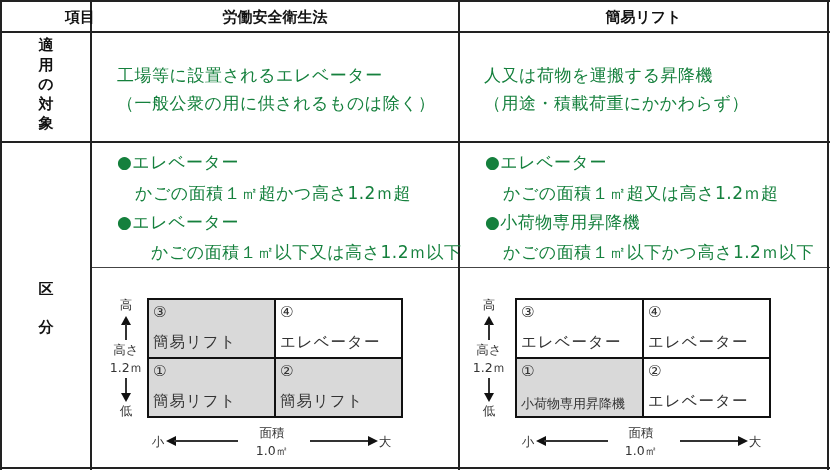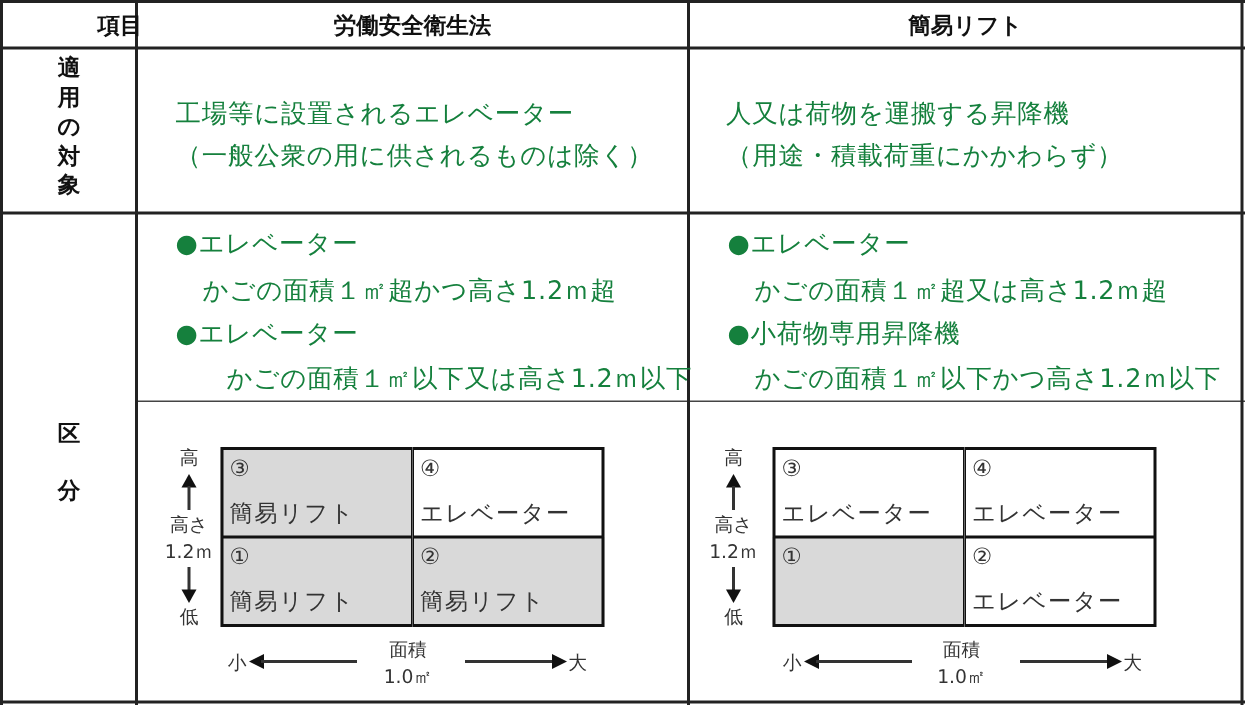--- a/index.html
+++ b/index.html
@@ -120,20 +120,21 @@
   <div class="cell" style="left:515px;top:298px;width:128px;height:60px;background:#ffffff;border:1px solid #111;border-width:2px 1px 1px 2px;">
     <span class="num">③</span>
     <span class="lbl">エレベーター</span>
   </div>
   <div class="cell" style="left:643px;top:298px;width:128px;height:60px;background:#ffffff;border:1px solid #111;border-width:2px 2px 1px 1px;">
     <span class="num">④</span>
     <span class="lbl">エレベーター</span>
   </div>
   <div class="cell" style="left:515px;top:358px;width:128px;height:60px;background:#d9d9d9;border:1px solid #111;border-width:1px 1px 2px 2px;">
     <span class="num">①</span>
+    <span class="lbl small">小荷物専用昇降機</span>
   </div>
   <div class="cell" style="left:643px;top:358px;width:128px;height:60px;background:#ffffff;border:1px solid #111;border-width:1px 2px 2px 1px;">
     <span class="num">②</span>
     <span class="lbl">エレベーター</span>
   </div>
 
   <div class="axis-txt" style="left:521px;top:434px;width:14px;">小</div>
   <div class="tri-left" style="left:536px;top:436px;"></div>
   <div class="arrow-h" style="left:544px;top:440px;width:64px;"></div>
   <div class="axis-txt" style="left:623px;top:425px;width:36px;">面積</div>

